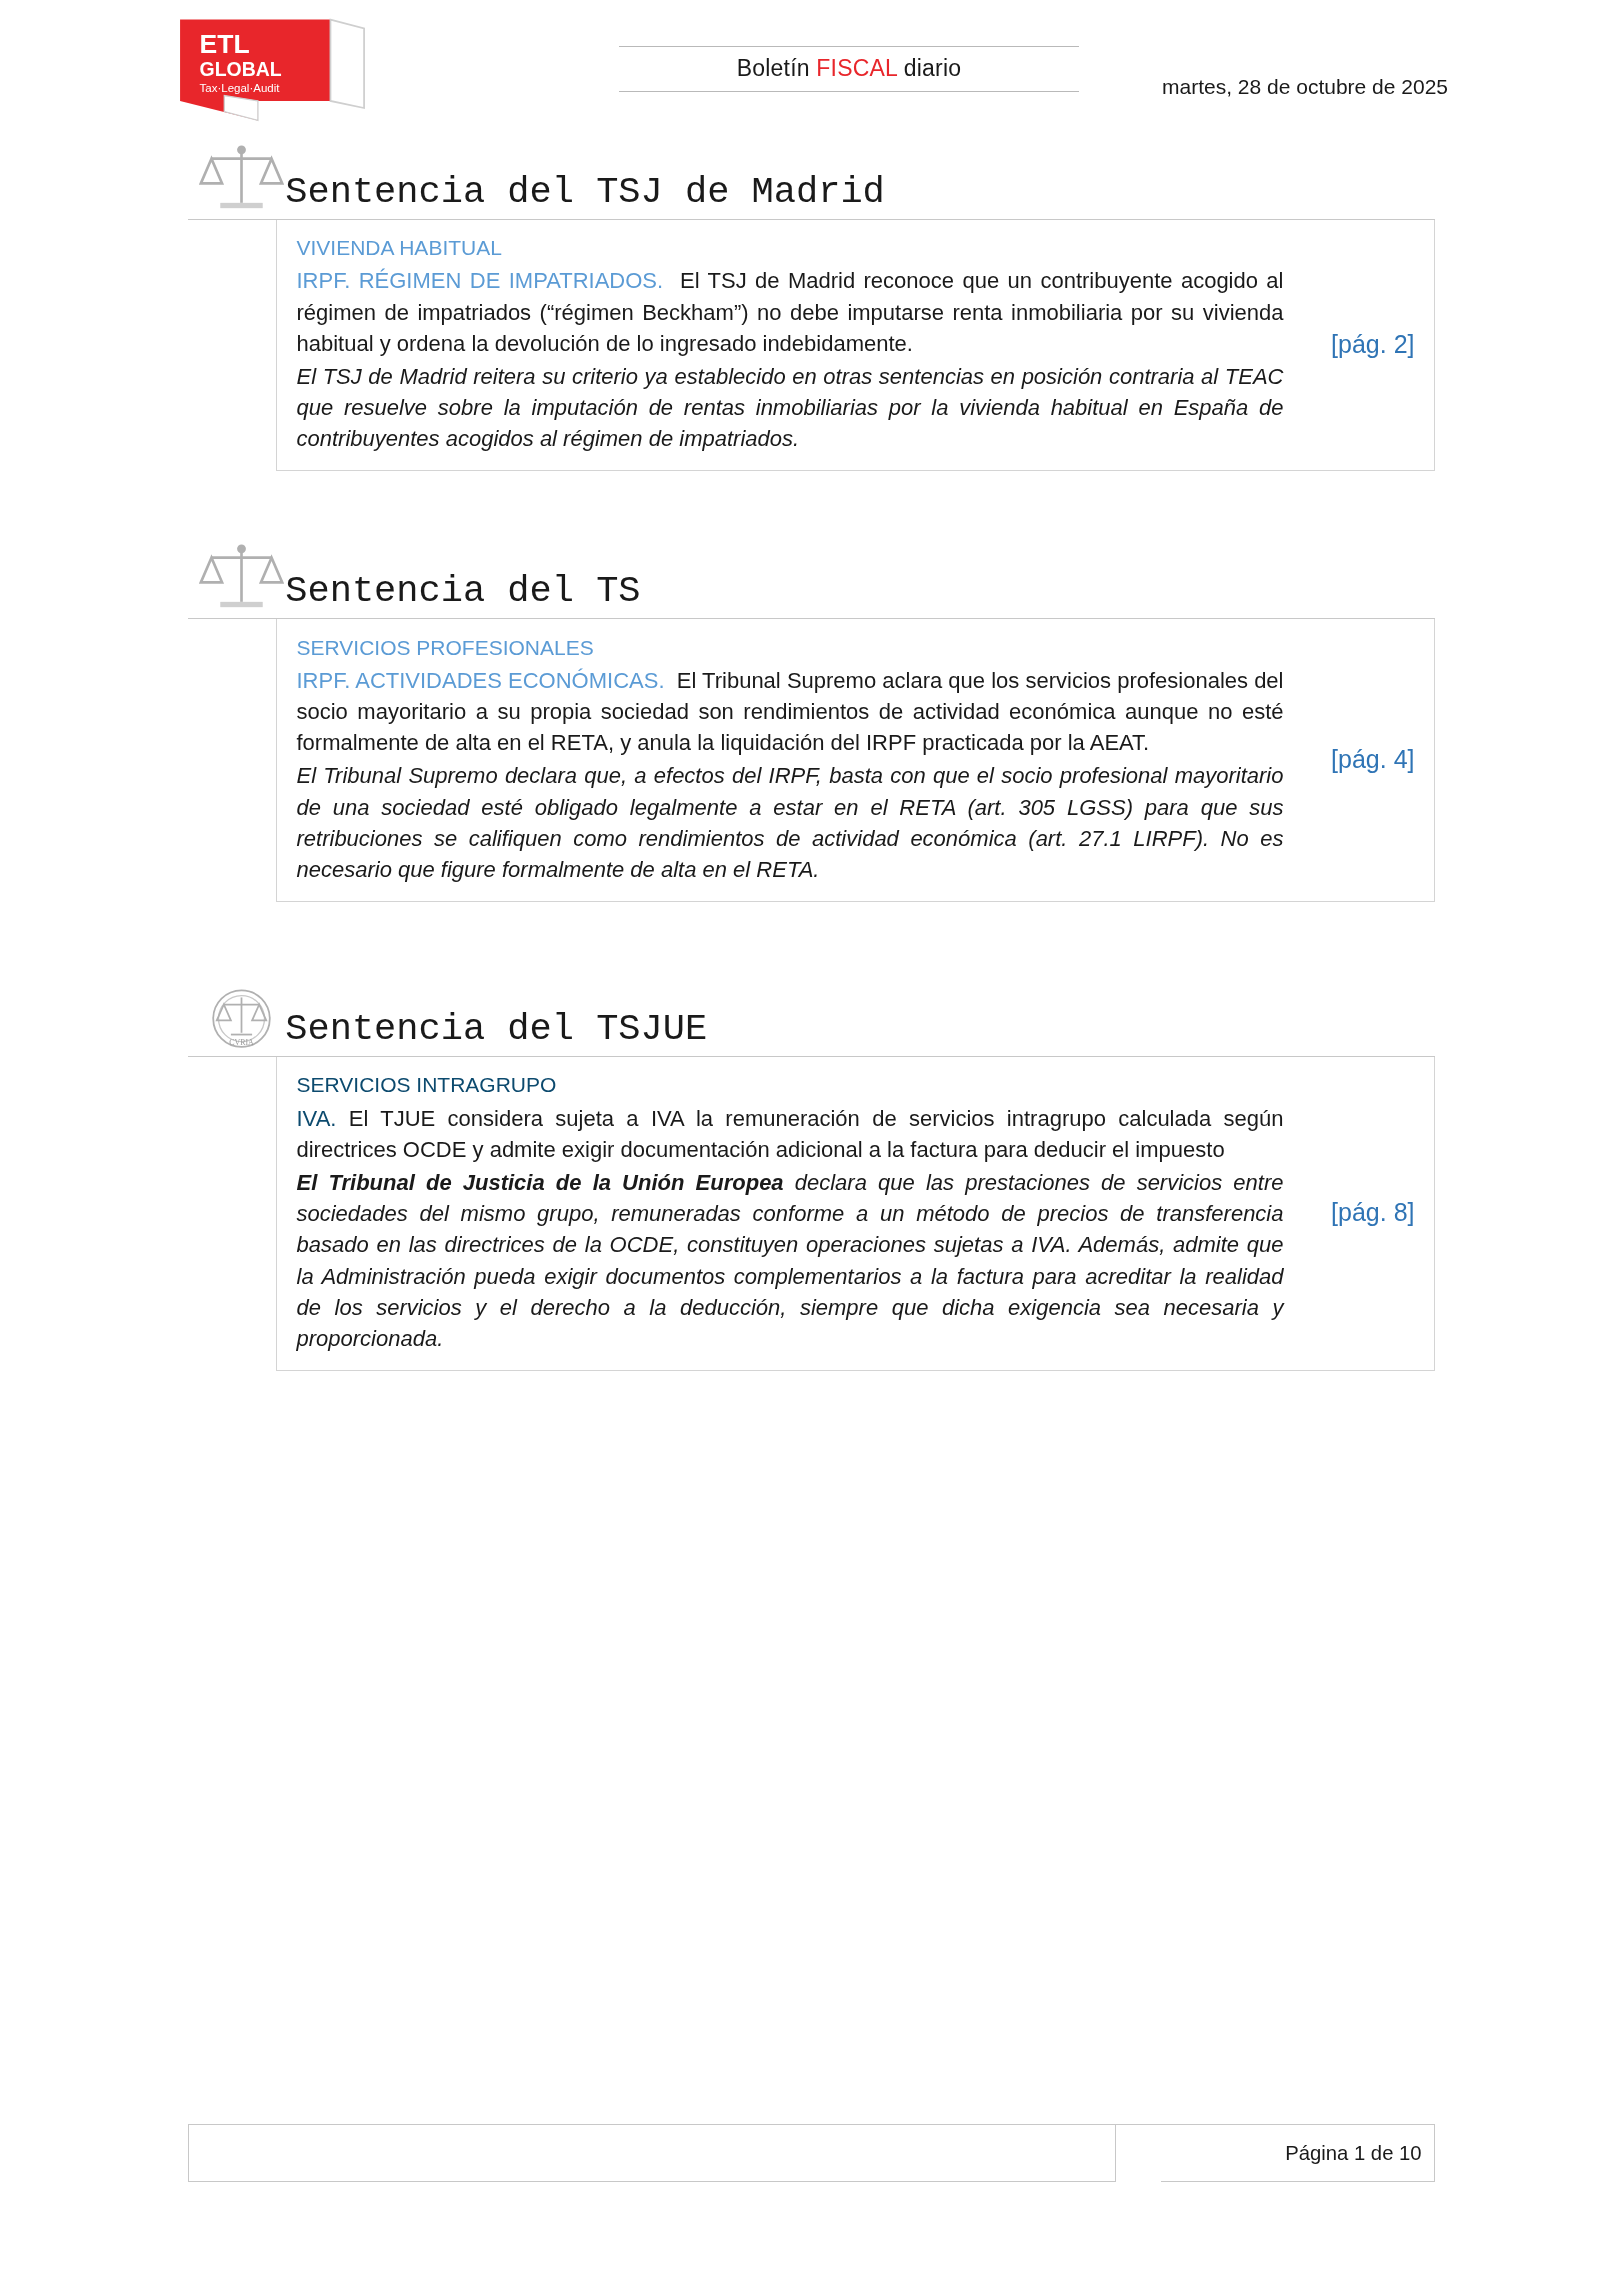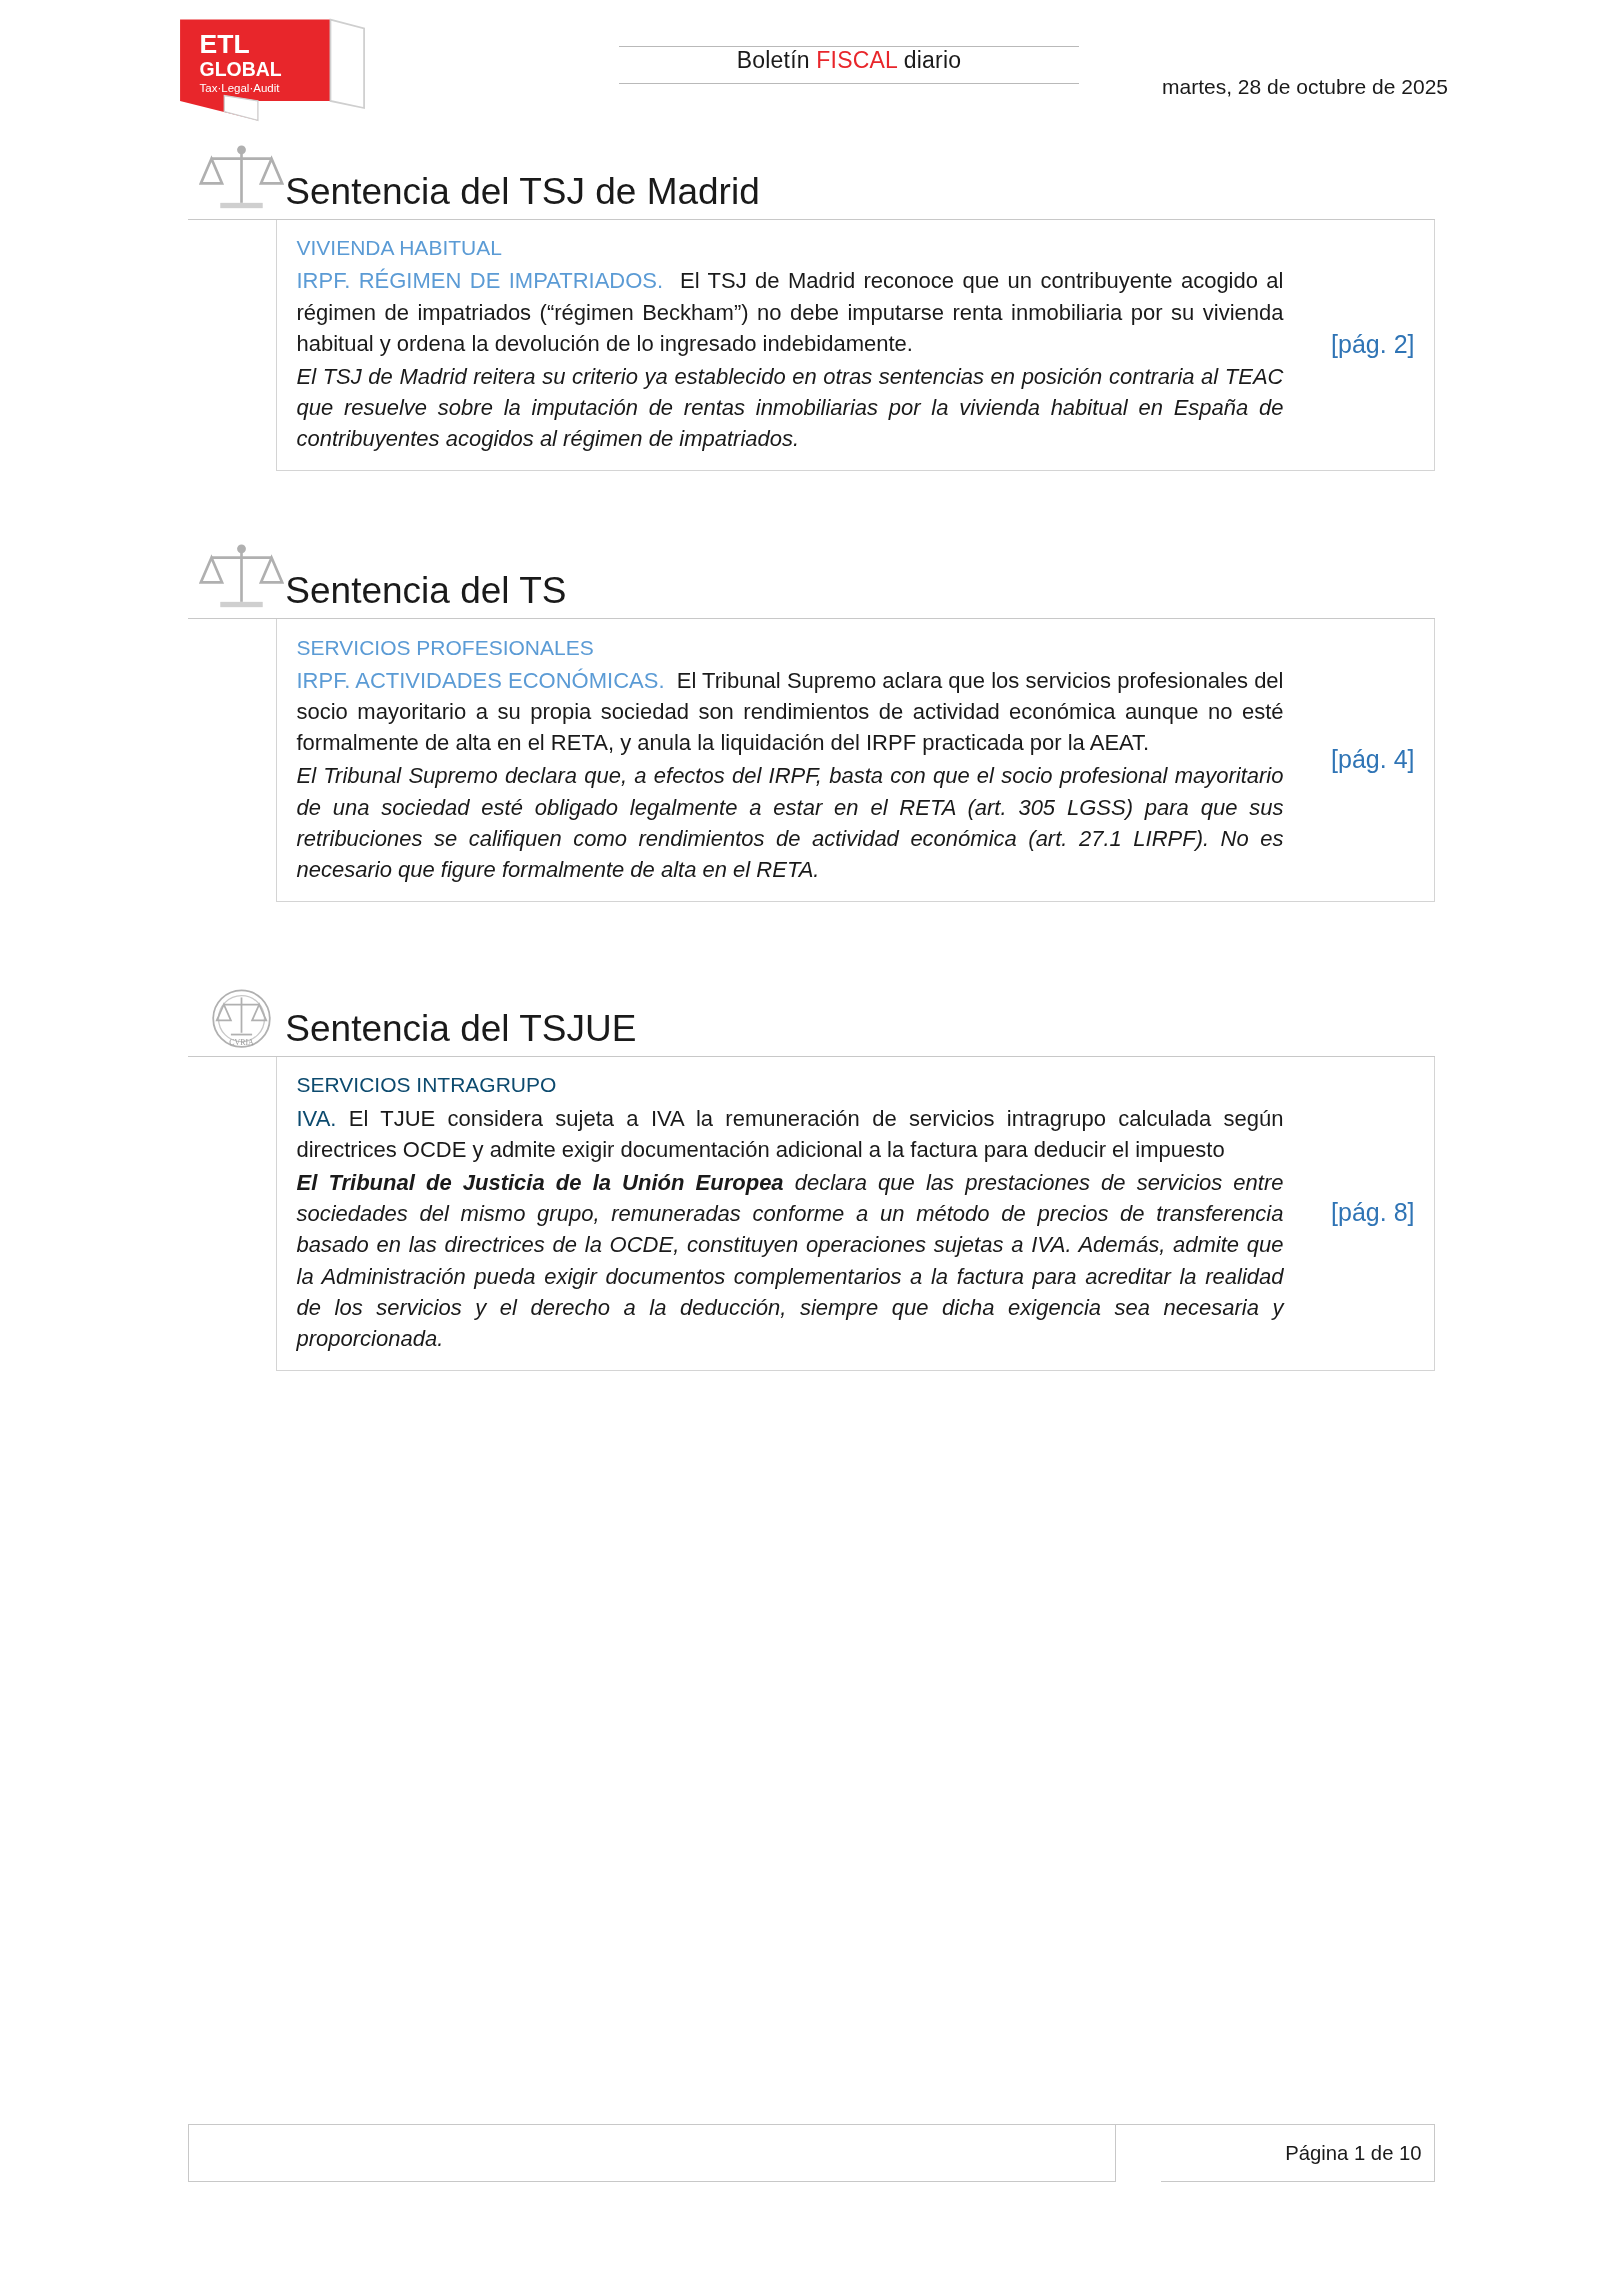--- a/index.html
+++ b/index.html
@@ -44,20 +44,21 @@
     top: 46px;
     width: 460px;
     text-align: center;
   }
   .header-title-line {
     font-size: 23px;
     letter-spacing: 0.2px;
     padding-bottom: 8.8px;
     border-bottom: 0.9px solid #b9b9b9;
     border-top: 0.9px solid #b9b9b9;
+    padding-top: 8px;
     white-space: nowrap;
   }
   .header-title-line .red { color: #e8262b; }
   .header-date {
     position: absolute;
     right: 175px;
     top: 75px;
     font-size: 21px;
     white-space: nowrap;
   }
@@ -92,20 +93,21 @@
     margin-bottom: -3.5px;
     margin-left: 10.6px;
   }
   .section-title {
     font-size: 37px;
     font-weight: 400;
     line-height: 1.05;
     color: #1a1a1a;
     padding-bottom: 1.8px;
     margin-left: -5.3px;
+    font-family: Liberation Mono, monospace;
   }
 
   .card {
     border: 0.9px solid #d4d4d4;
     border-top: none;
     margin-left: 88px;
     padding: 12.4px 19.5px 14px 19.5px;
     position: relative;
     box-sizing: border-box;
   }

